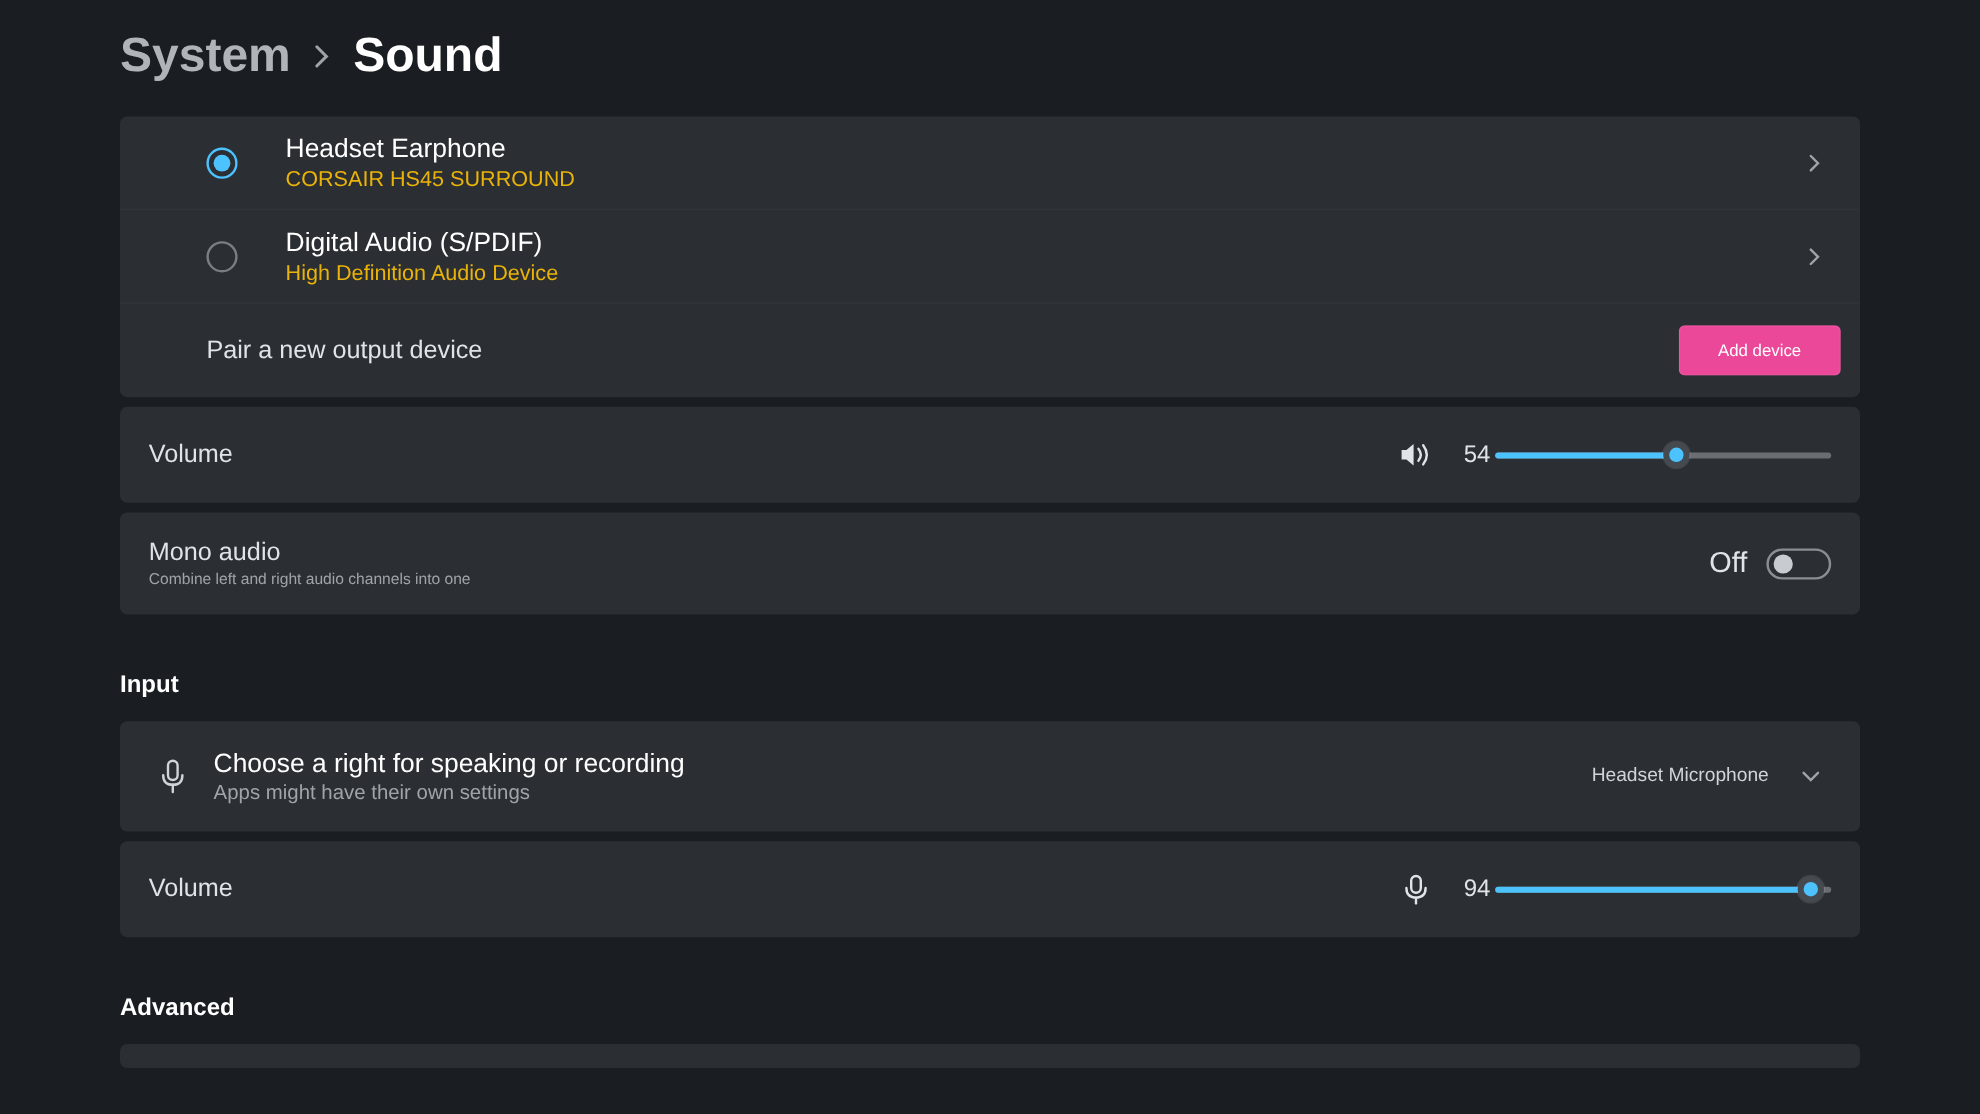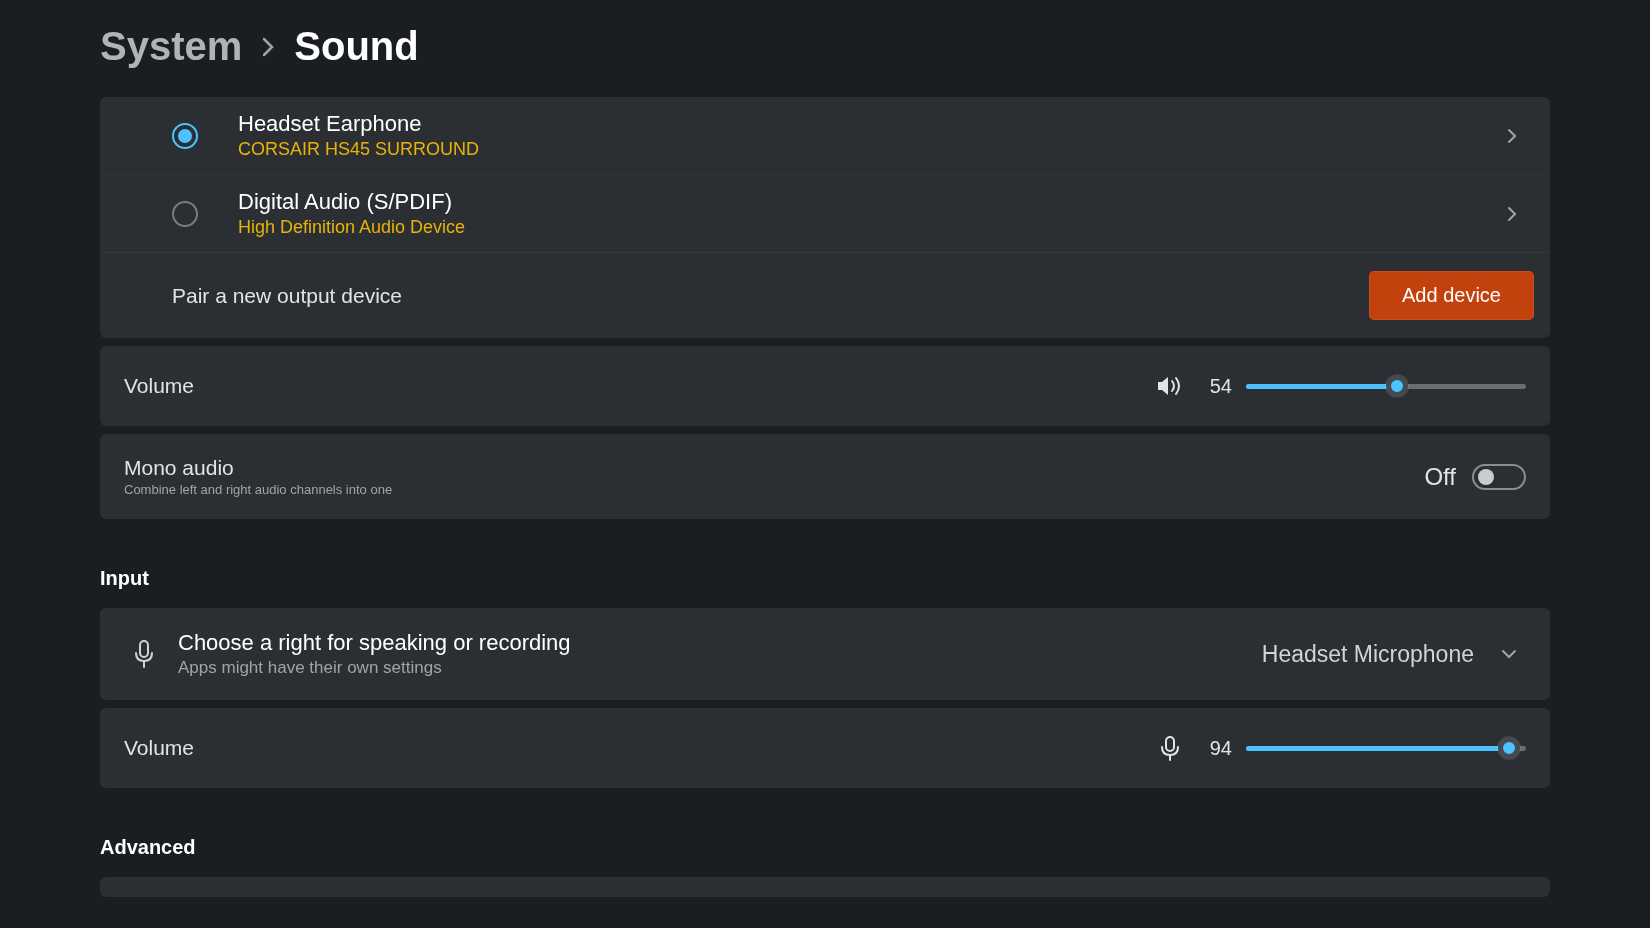--- a/index.html
+++ b/index.html
@@ -91,24 +91,24 @@
     align-items: center;
     padding: 18px 16px 18px 72px;
     border-top: 1px solid rgba(255,255,255,0.05);
   }
   .pair-label {
     flex: 1;
     font-size: 21px;
     color: #e0e4e8;
   }
   .add-device-btn {
-    background: #c2410c;
+    background: #ec4899;
     border: 1px solid rgba(255,255,255,0.08);
     color: #ffffff;
-    font-size: 20px;
+    font-size: 14px;
     padding: 12px 32px;
     border-radius: 5px;
     cursor: pointer;
   }
   .volume-row {
     display: flex;
     align-items: center;
     padding: 26px 24px 26px 24px;
   }
   .volume-label {
@@ -120,21 +120,21 @@
     width: 28px;
     height: 28px;
     margin-right: 16px;
     display: flex;
     align-items: center;
     justify-content: center;
   }
   .vol-value {
     font-size: 20px;
     color: #e0e4e8;
-    margin-right: 14px;
+    margin-right: 4px;
     min-width: 32px;
     text-align: right;
   }
   .slider {
     width: 280px;
     height: 24px;
     position: relative;
     display: flex;
     align-items: center;
   }
@@ -223,21 +223,21 @@
   .input-title {
     font-size: 22px;
     color: #ffffff;
     margin-bottom: 2px;
   }
   .input-sub {
     font-size: 17px;
     color: #a0a4a8;
   }
   .input-selected {
-    font-size: 23px;
+    font-size: 16px;
     color: #d0d4d8;
     margin-right: 18px;
   }
   svg { display: block; }
 </style>
 </head>
 <body>
 
 <div class="page">
 

